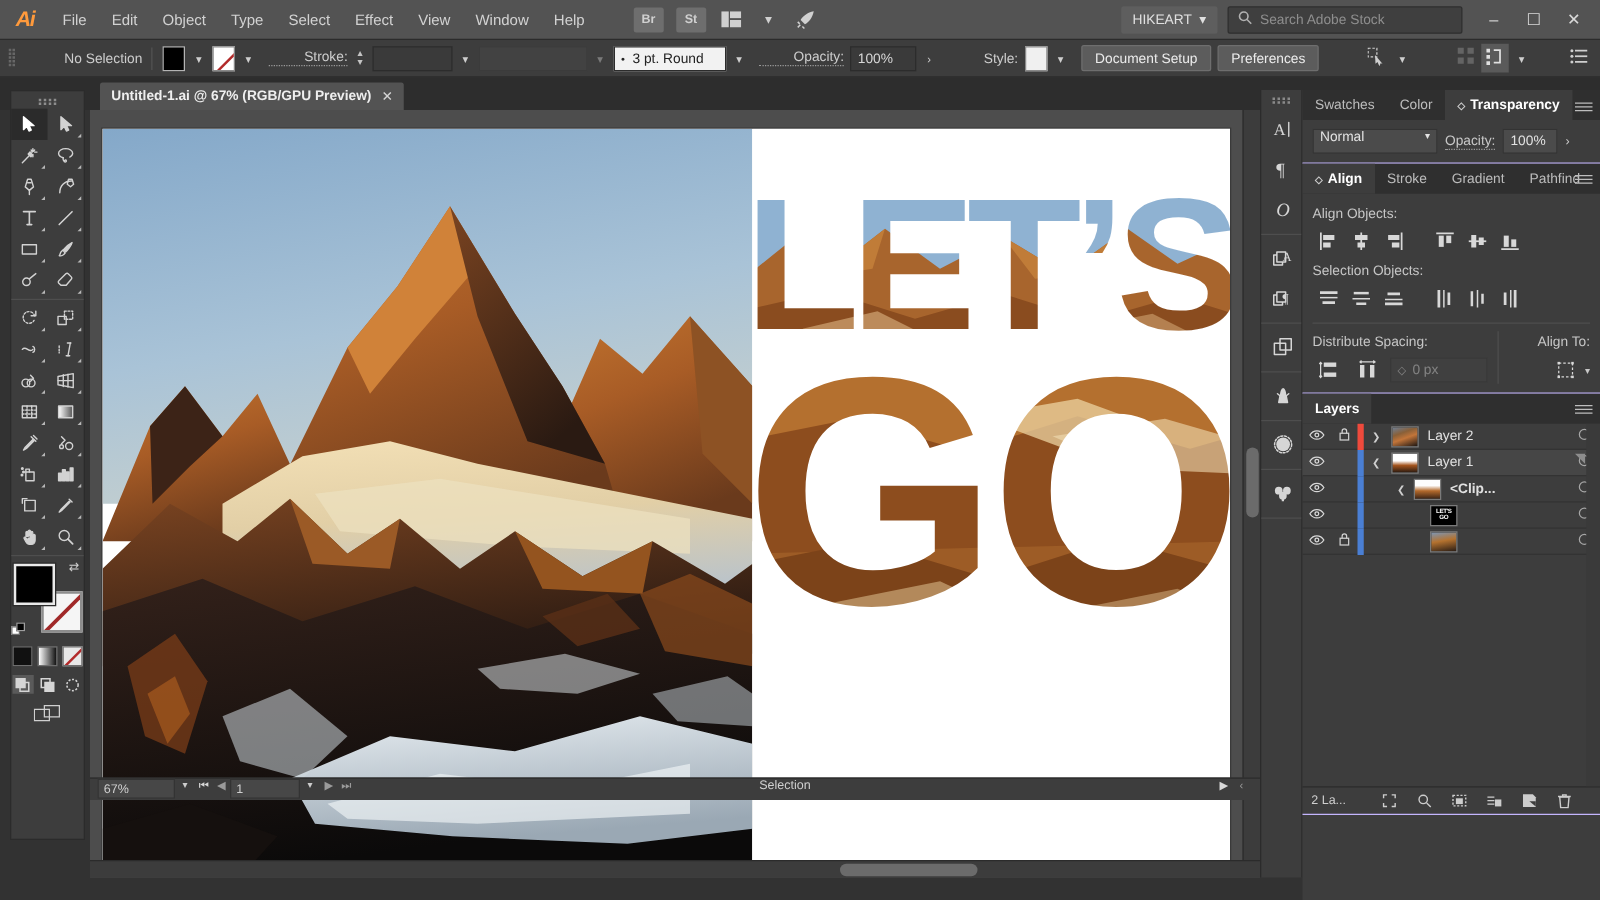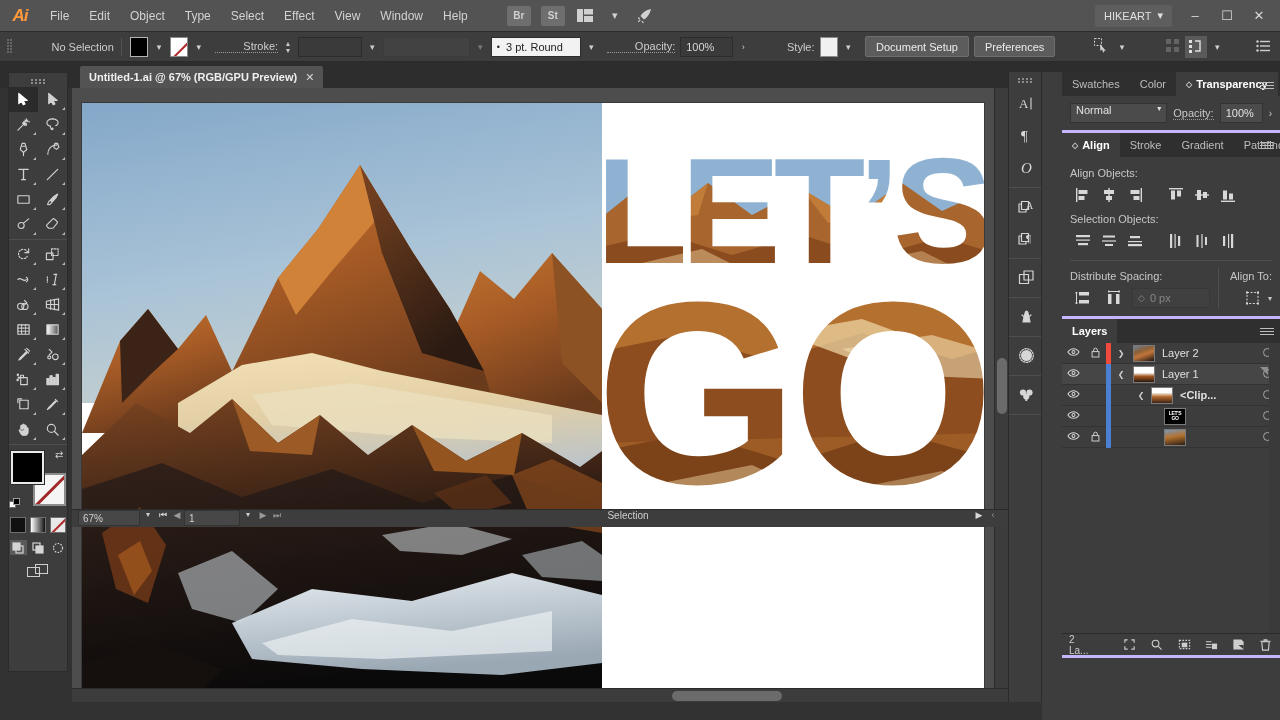--- a/index.html
+++ b/index.html
@@ -3,21 +3,21 @@
 <meta charset="utf-8">
 <style>
   * { box-sizing: border-box; margin: 0; padding: 0; }
   html, body {
     width: 1280px; height: 720px; overflow: hidden;
     background: #323232;
     font-family: "Liberation Sans", sans-serif;
     font-size: 11px; color: #c8c8c8;
     -webkit-font-smoothing: antialiased;
   }
-  .app { position: relative; width: 1280px; height: 527px; }
+  .app { position: relative; width: 1280px; height: 640px; }
 
   
   .menubar {
     position: absolute; left: 0; top: 0; width: 1280px; height: 32px;
     background: #535353; display: flex; align-items: center;
     border-bottom: 1px solid #2b2b2b;
   }
   .ai-logo {
     width: 40px; height: 32px; display: flex; align-items: center;
     justify-content: center; color: #ff9a3c; font-weight: bold;
@@ -251,21 +251,21 @@
     justify-content: center; color: #d6d6d6; font-size: 15px;
   }
   .is-item svg { width: 17px; height: 17px; fill: none; stroke: #d6d6d6;
     stroke-width: 1.2; stroke-linecap: round; stroke-linejoin: round; }
 
   
   .rightdock {
     position: absolute; right: 0; top: 72px; width: 238px; height: 648px;
     background: #3d3d3d;
   }
-  .panel { border-bottom: 3px solid #c4b5fd; margin-left: 20px; }
+  .panel { border-bottom: 1px solid #c4b5fd; }
   .tabrow {
     display: flex; align-items: flex-end; height: 24px; background: #2f2f2f;
     position: relative;
   }
   .ptab {
     height: 24px; padding: 0 10px; display: flex; align-items: center; gap: 4px;
     font-size: 11px; color: #bdbdbd; white-space: nowrap;
   }
   .ptab.active { background: #3d3d3d; color: #ffffff; font-weight: bold; }
   .ptab .dia { font-size: 8px; color: #cfcfcf; }
@@ -383,20 +383,29 @@
           <path d="M15 2C10 3 6 6 4.5 9l3.4 3.4C11 11 14 7 15 2z" fill="#d0d0d0"></path>
           <path d="M4.3 12.8l-2.1 2.1M2.2 10.5l1.6 1.6M5.9 14.2l1.6 1.6" stroke="#d0d0d0" stroke-width="1.2"></path>
         </svg>
     </div>
 
     <div class="mb-spacer"></div>
 
     <div class="ws-btn">
       <span>HIKEART</span>
       <span>▾</span>
+    </div>
+    <div class="stock-search">
+      <span>
+        <svg width="12" height="12" viewBox="0 0 12 12">
+            <circle cx="5" cy="5" r="3.4" fill="none" stroke="#b0b0b0" stroke-width="1.3"></circle>
+            <path d="M7.6 7.6L11 11" stroke="#b0b0b0" stroke-width="1.3"></path>
+          </svg>
+      </span>
+      <span>Search Adobe Stock</span>
     </div>
     <div class="win-btns">
       <div class="win-btn">–</div>
       <div class="win-btn">☐</div>
       <div class="win-btn close">✕</div>
     </div>
   </div>
 
   <div class="controlbar">
     <div class="cb-grip">

